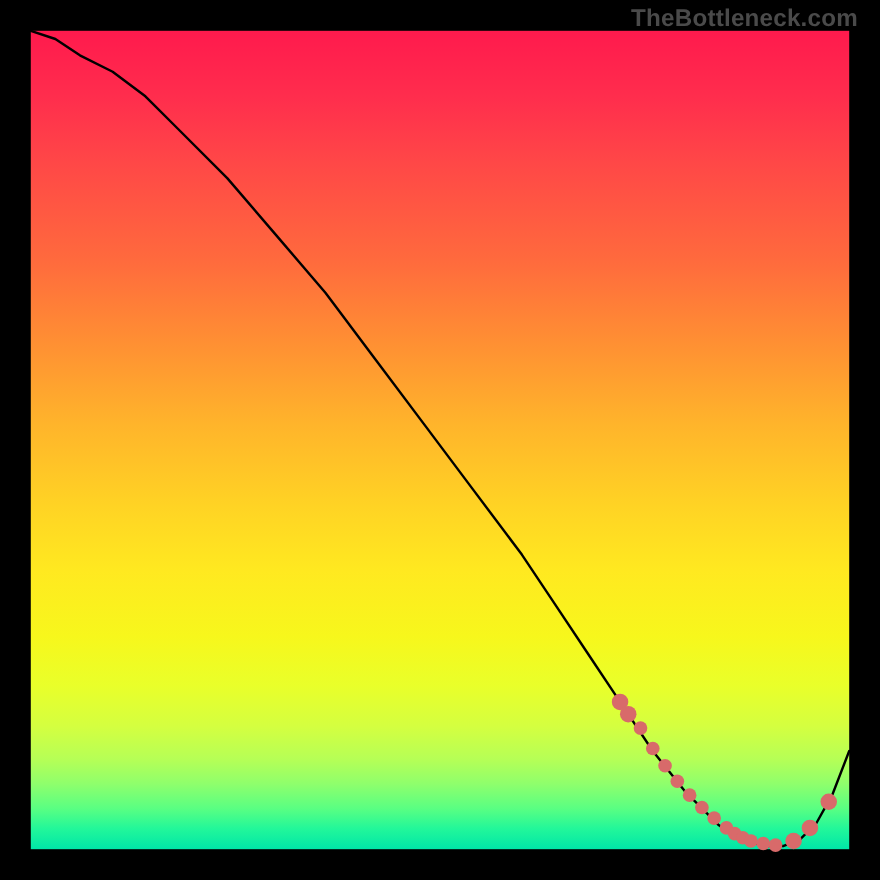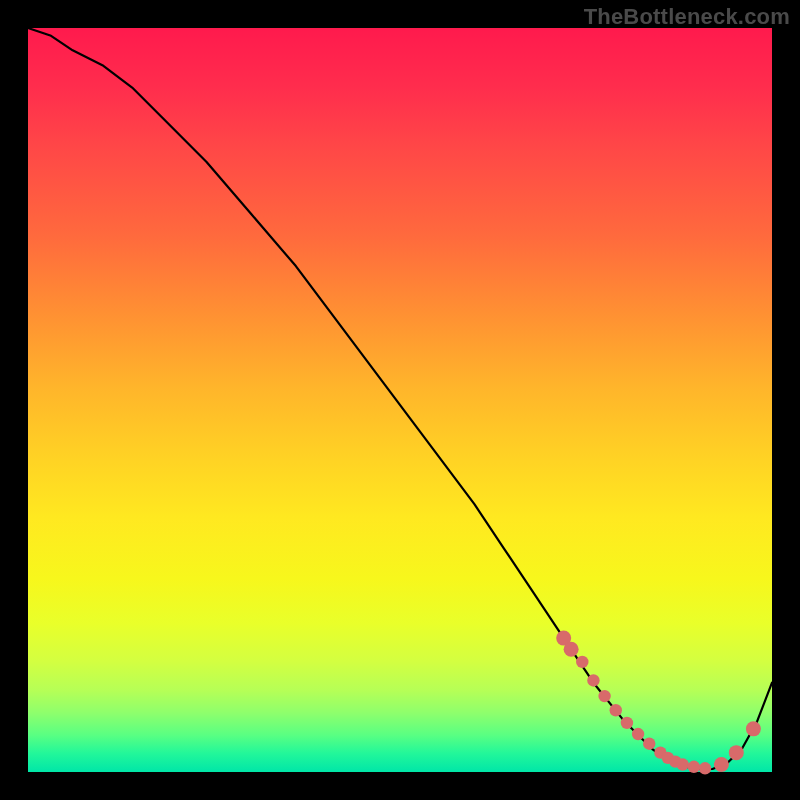--- a/index.html
+++ b/index.html
@@ -40,21 +40,21 @@
       #b6ff56 89%,
       #8fff6c 92%,
       #5aff82 95%,
       #22f79a 97.5%,
       #00e6a8 100%
     );
   }
   .watermark {
     position: absolute;
     top: 4px;
-    right: 10px;
+    right: 20px;
     color: #4a4a4a;
     font-size: 22px;
     font-weight: 600;
     letter-spacing: 0.2px;
     user-select: none;
   }
   svg.overlay {
     position: absolute;
     left: 0;
     top: 0;

